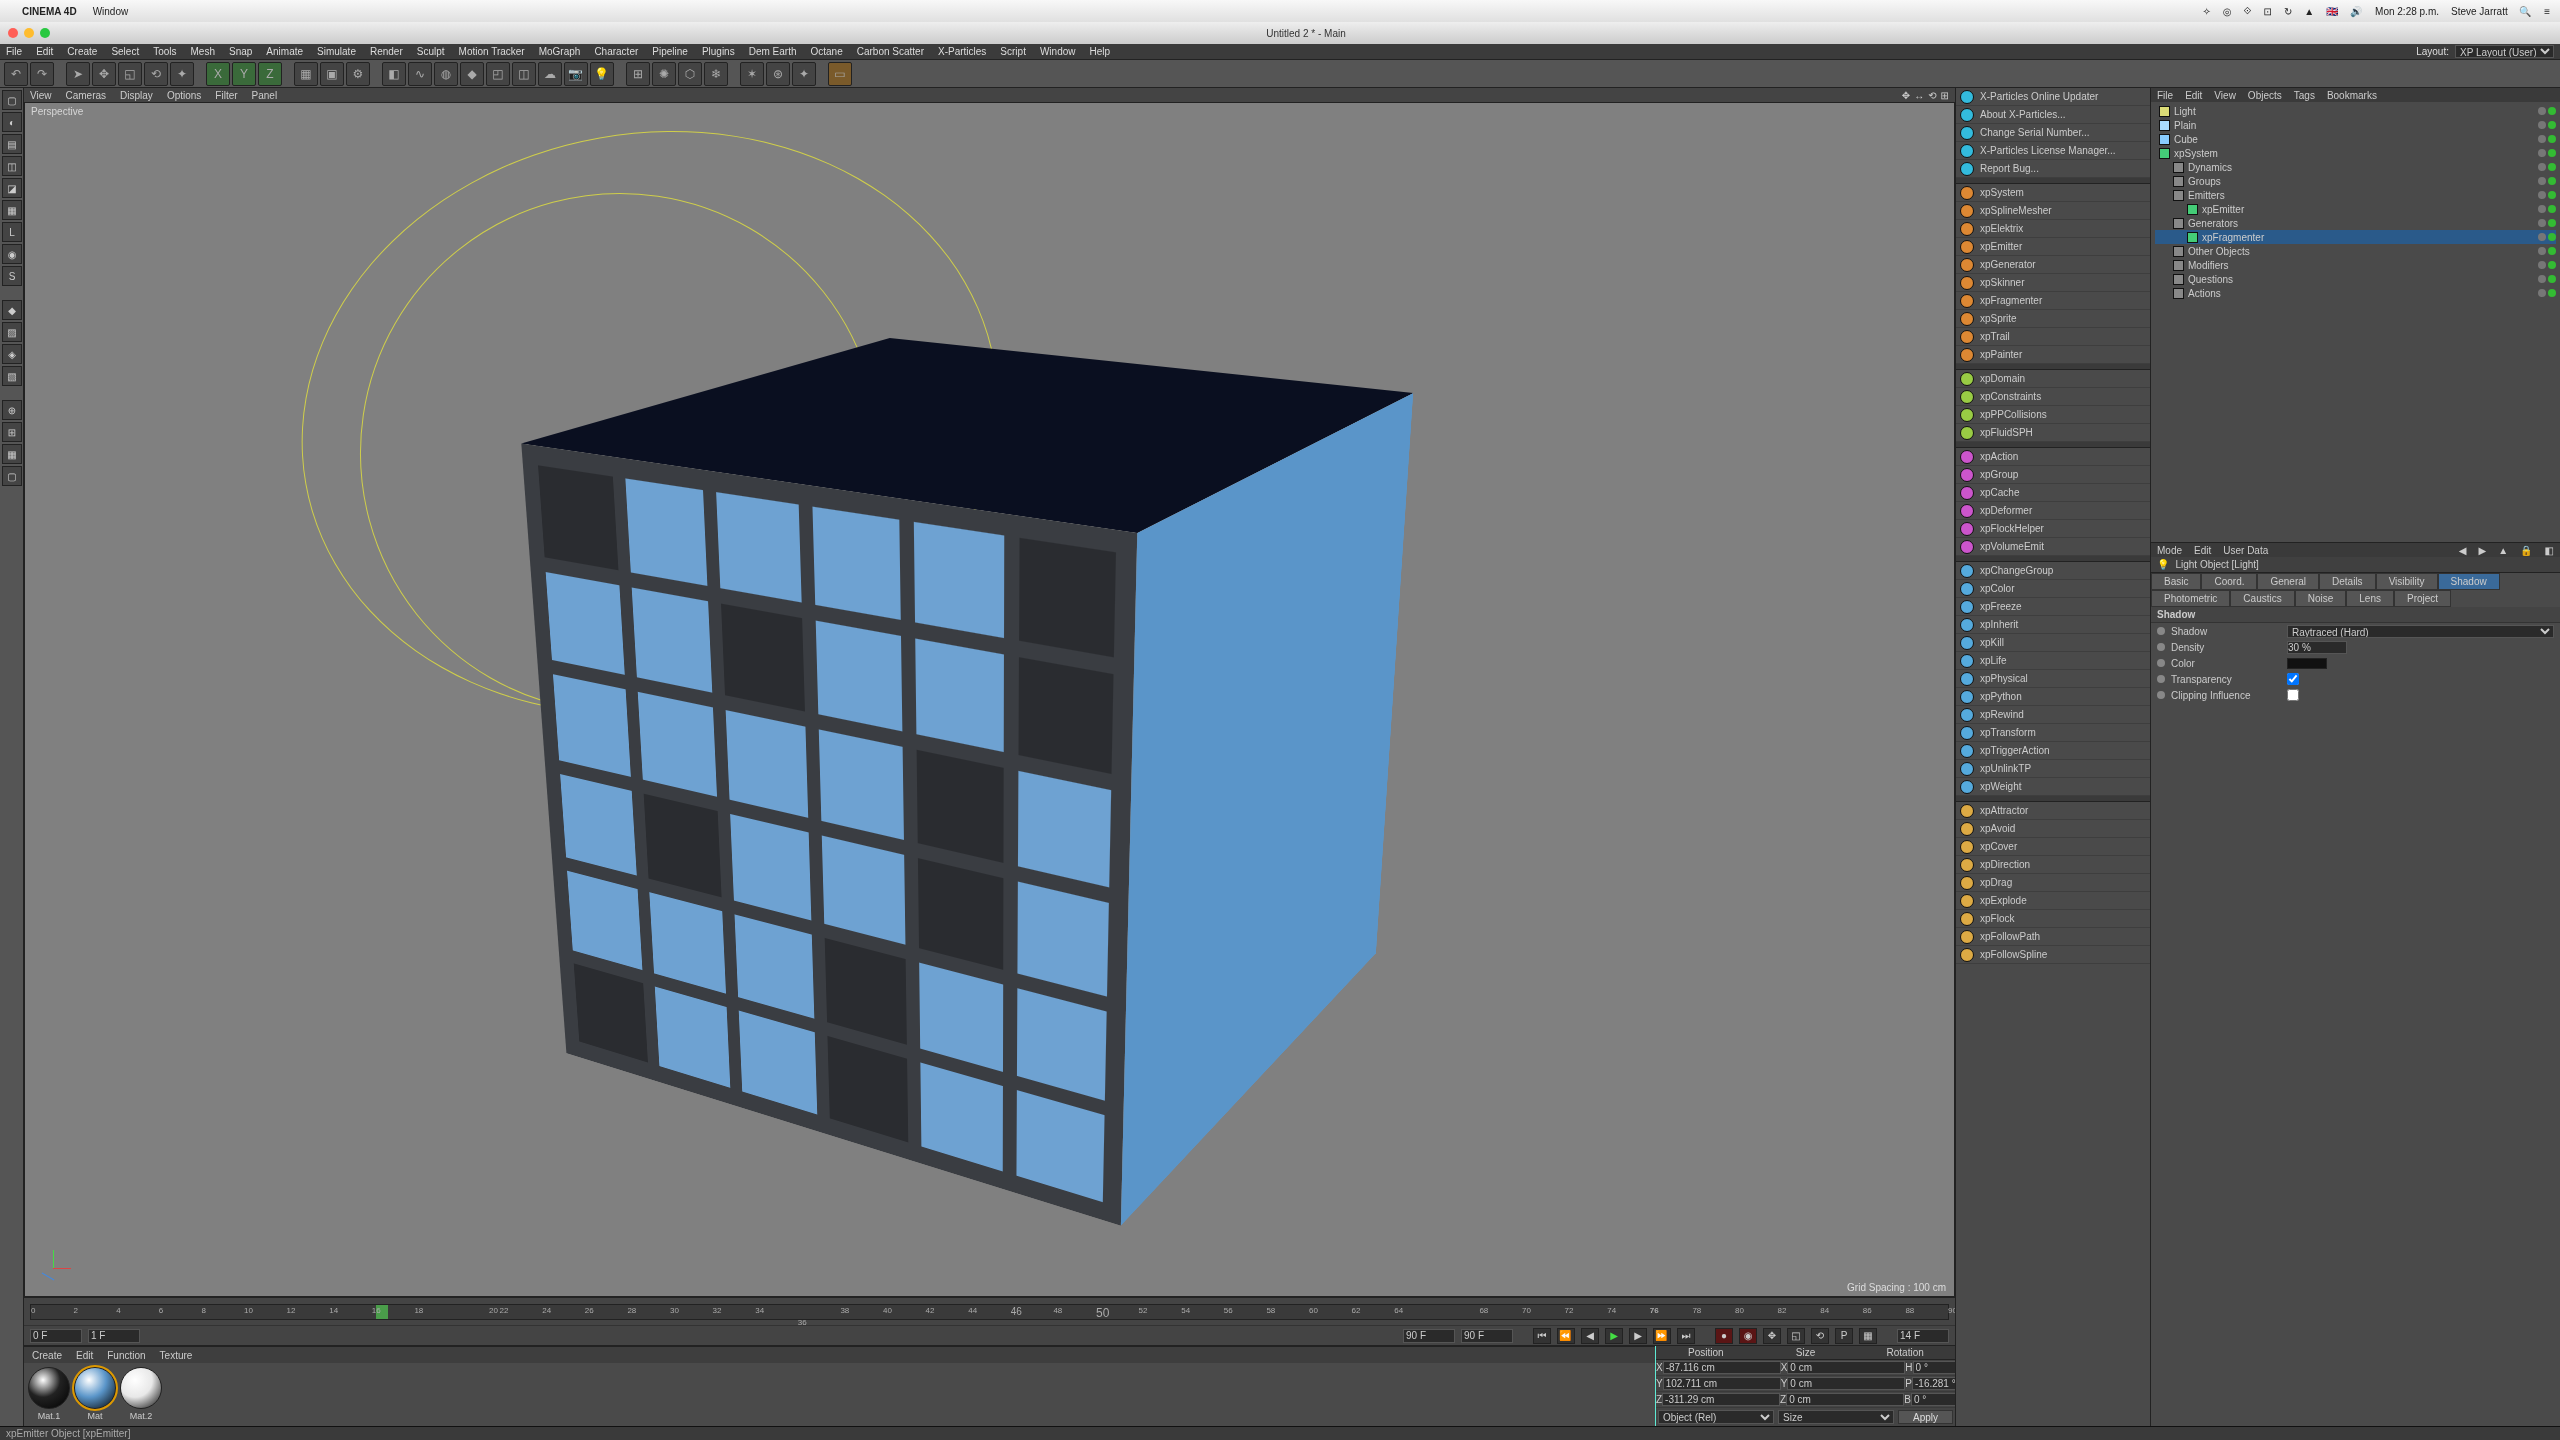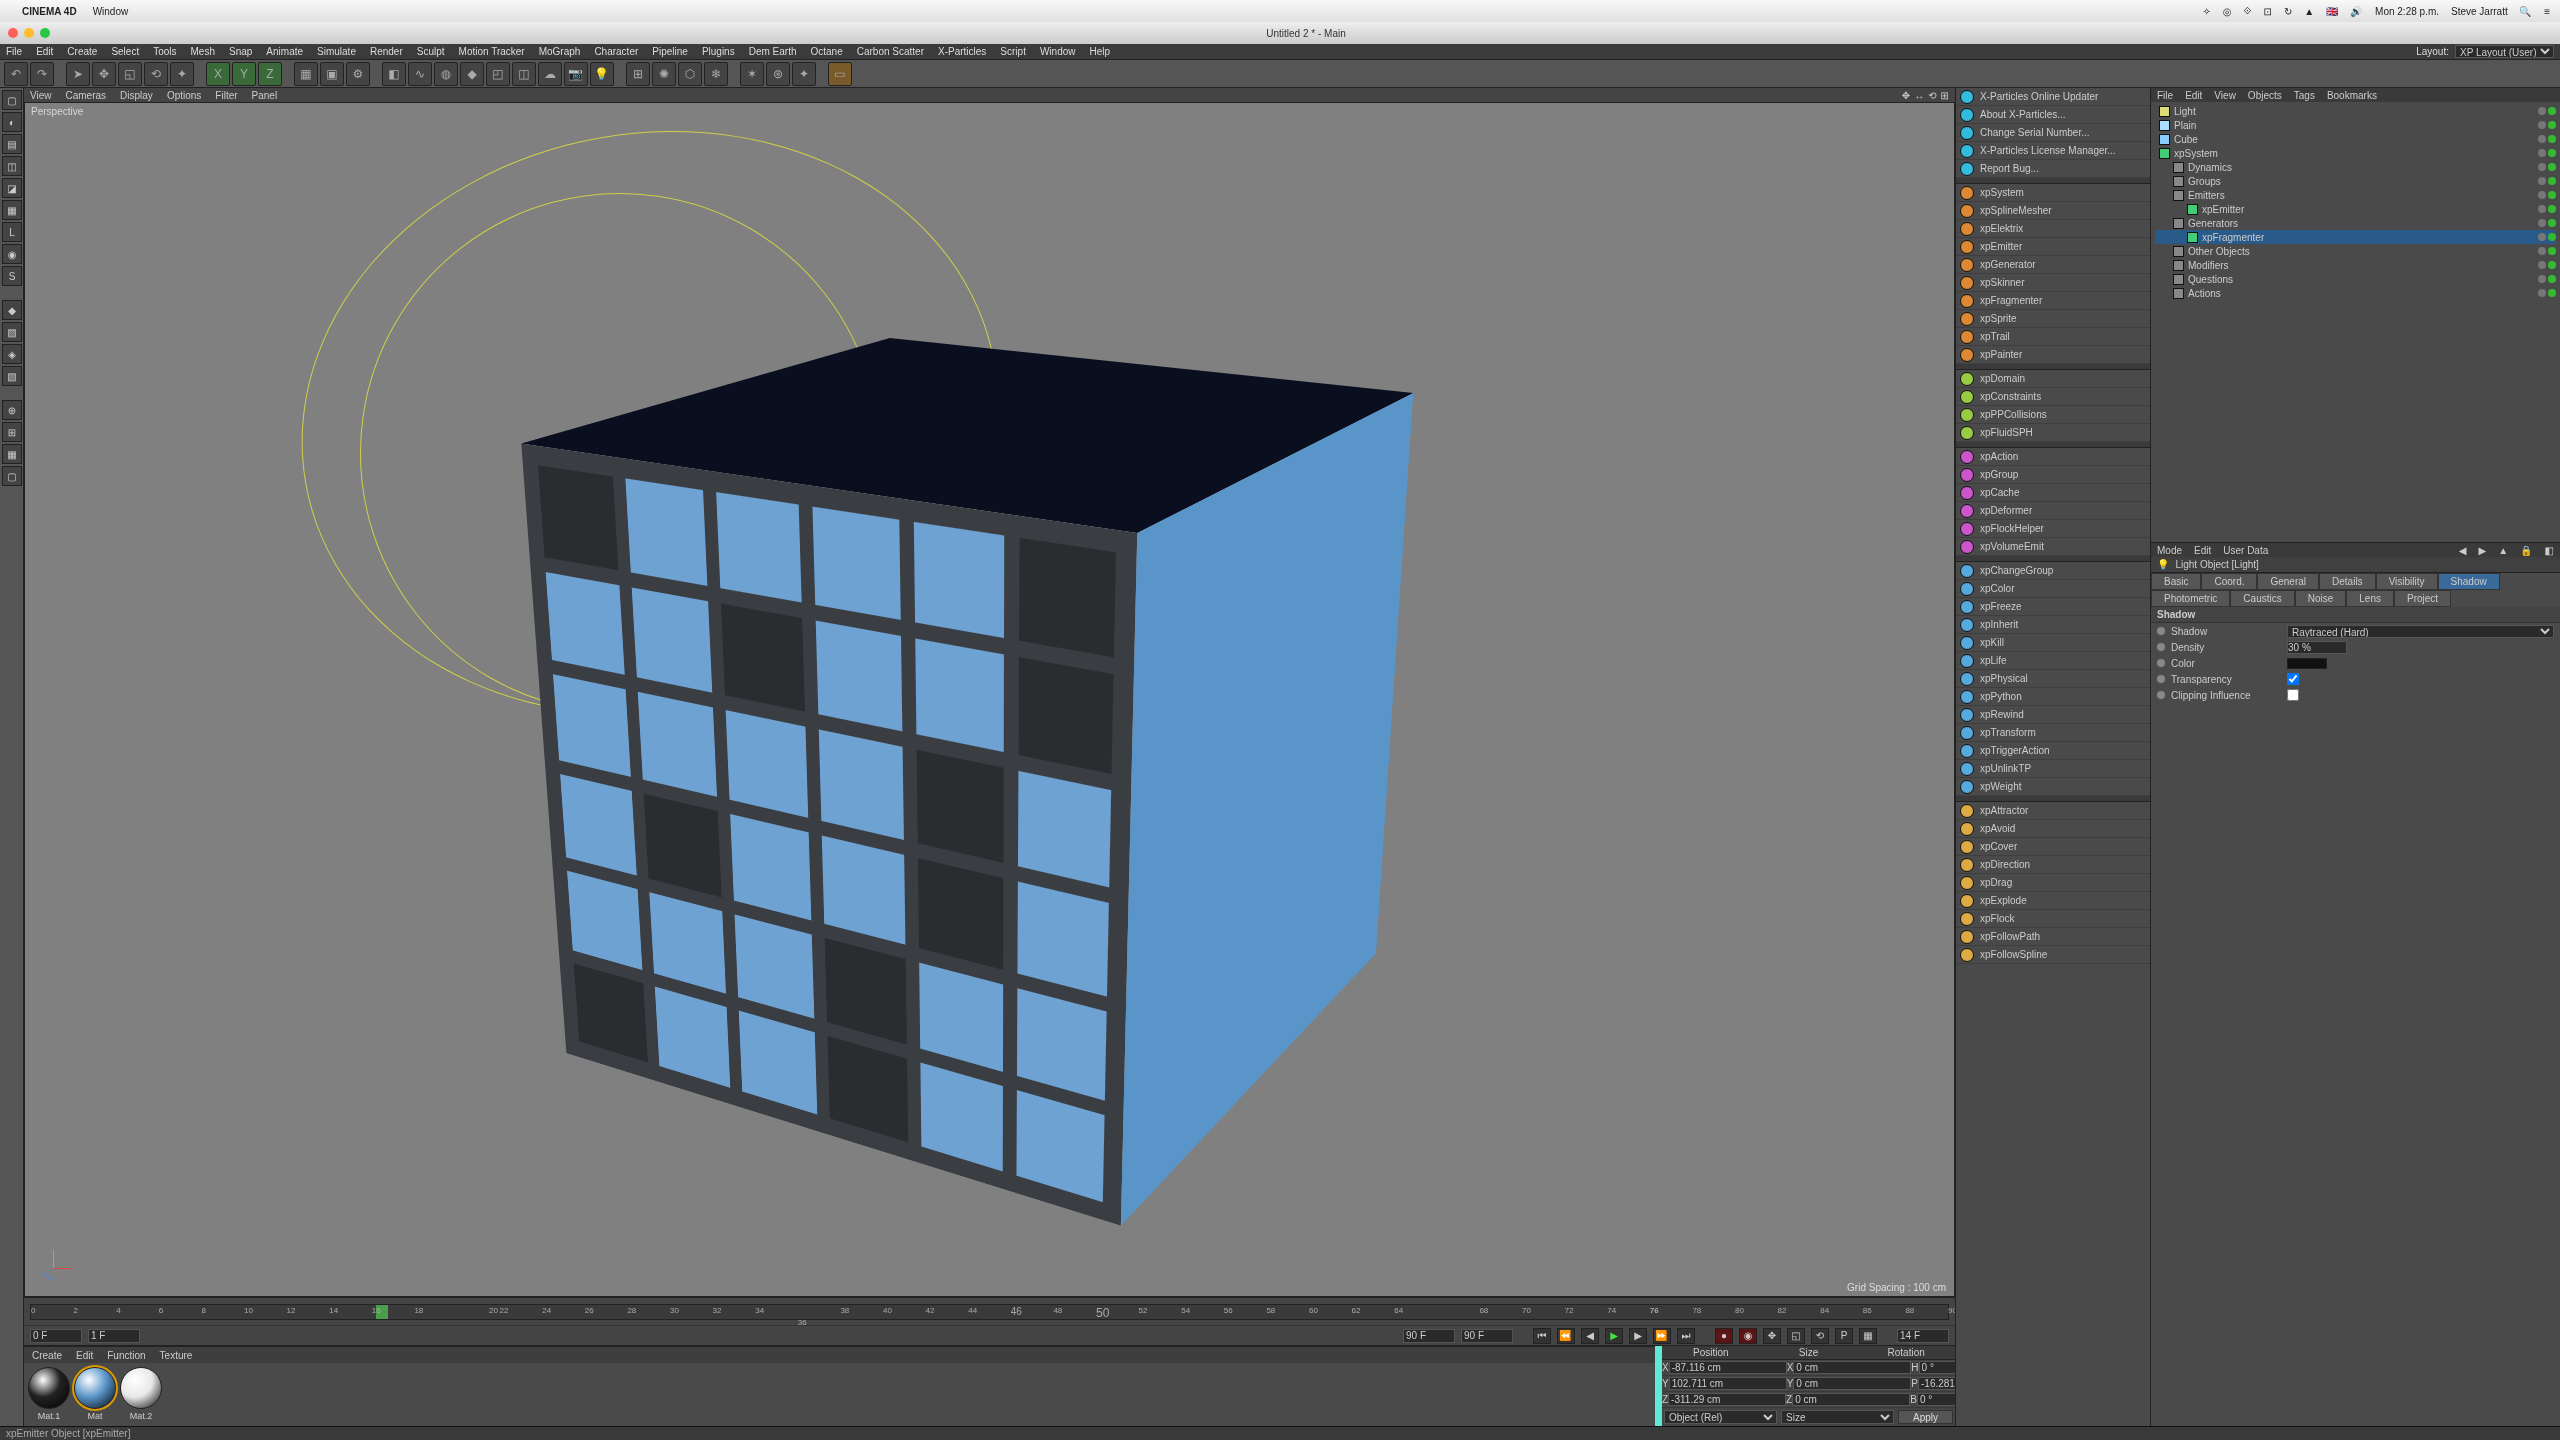--- a/index.html
+++ b/index.html
@@ -69,21 +69,21 @@
 
 
 .matrow { height:80px; background:#4a4a4a; border-top:1px solid #222; display:flex; flex-direction:column;}
 .matrow .tabs{ height:16px; display:flex; gap:14px; padding:0 8px; align-items:center; background:#3e3e3e;}
 .matrow .mats{ flex:1; display:flex; gap:4px; padding:4px; align-items:flex-start;}
 .matball { display:flex; flex-direction:column; align-items:center; gap:2px;}
 .matball .ball{ width:42px; height:42px; border-radius:50%; border:1px solid #222;}
 .matball .lbl{ font-size:9px; color:#ccc;}
 
 
-.coords { width:300px; background:#444; border-left:7px solid #5eead4; display:flex; flex-direction:column;}
+.coords { width:300px; background:#444; border-left:1px solid #5eead4; display:flex; flex-direction:column;}
 .coords .hdr{ height:14px; display:flex; background:#3a3a3a; border-bottom:1px solid #222;}
 .coords .hdr span{ flex:1; text-align:center; padding:1px 0;}
 .coords .row{ display:flex; height:16px; align-items:center; border-bottom:1px solid #3a3a3a;}
 .coords .row span{ width:18px; text-align:center;}
 .coords .row input{ flex:1; background:#2a2a2a; border:1px solid #555; color:#ccc; font-size:10px; height:13px; padding:0 2px;}
 .coords .bot{ display:flex; gap:4px; padding:2px; align-items:center;}
 .coords .bot select{ flex:1; background:#2a2a2a; color:#ccc; border:1px solid #555; font-size:10px; height:14px;}
 .coords .bot button{ padding:0 14px; height:14px; background:#555; border:1px solid #333; color:#ddd;}
 
 

